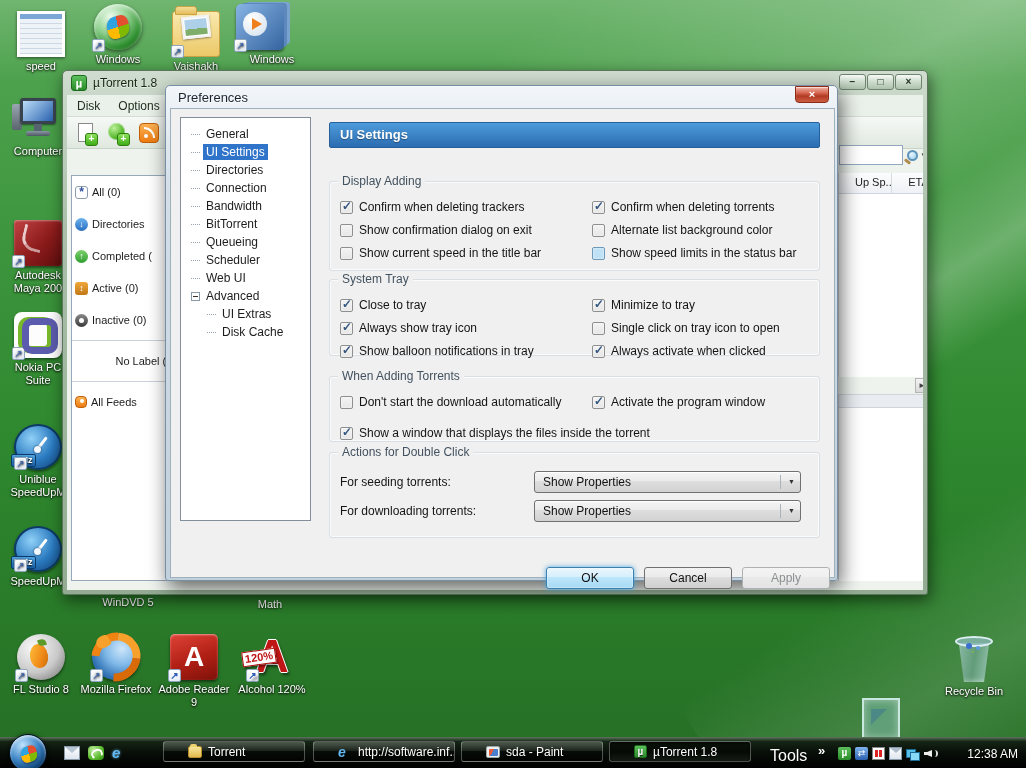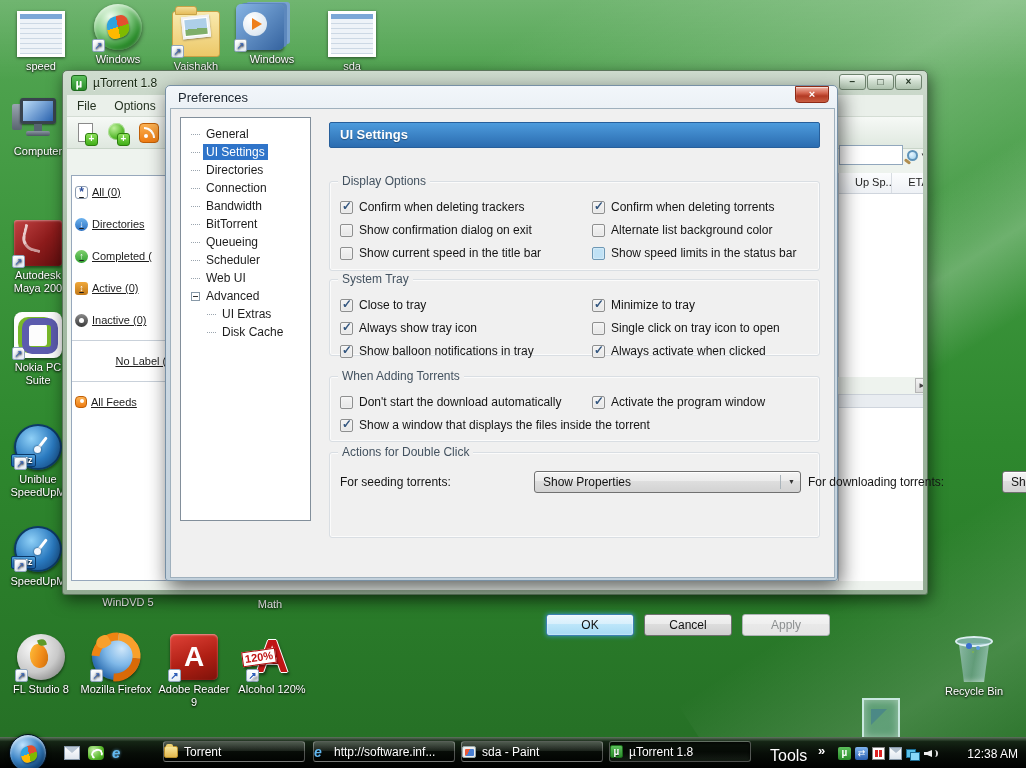--- a/index.html
+++ b/index.html
@@ -162,21 +162,21 @@
   .tbic-globe::before { content:""; position:absolute; left:1px; top:1px; width:17px; height:17px; border-radius:50%;
               background:radial-gradient(circle at 35% 30%, #bdf09a, #54b82a 60%, #2a7e10);
               box-shadow:inset 0 0 0 1px rgba(255,255,255,.4); }
   .rss { position:relative; background:linear-gradient(#fbb254,#ee7c12); border:1px solid #c05f06; border-radius:4px; }
   .tbic-rss { width:20px; height:20px; }
   .rss::before { content:""; position:absolute; left:4px; bottom:4px; width:4px; height:4px; border-radius:50%; background:#fff; }
   .rss::after { content:""; position:absolute; left:4px; bottom:4px; width:9px; height:9px;
                 border-top:2px solid #fff; border-right:2px solid #fff; border-radius:0 12px 0 0; }
   .mw-side { position:absolute; left:4px; top:80px; width:112px; height:406px; background:#fff;
              border:1px solid #97a8bc; font-size:11px; color:#1c1c1c; overflow:hidden; }
-  .srow { display:flex; align-items:center; gap:4px; height:19px; padding:16px 3px; white-space:nowrap; overflow:hidden;text-decoration:underline; }
+  .srow { display:flex; align-items:center; gap:4px; height:19px; padding:16px 3px; white-space:nowrap; overflow:hidden; }
   .si { flex:none; width:13px; height:13px; border-radius:7px; color:#fff; font-size:9px; line-height:13px;
         text-align:center; font-weight:bold; }
   .si-all { background:#fff; border:1px solid #8b9bb0; border-radius:3px; color:#2d4f9e; line-height:10px; }
   .si-all::before { content:"*"; font-size:12px; }
   .si-down { background:linear-gradient(#6db3ef,#2a6fc0); } .si-down::before { content:"↓"; }
   .si-comp { background:linear-gradient(#7ed06e,#2f9e2f); } .si-comp::before { content:"↑"; }
   .si-act  { background:linear-gradient(#f0a83a,#c07818); border-radius:3px; } .si-act::before { content:"↕"; }
   .si-inact{ background:linear-gradient(#8a8a8a,#3a3a3a); position:relative; }
   .si-inact::before { content:""; position:absolute; left:4px; top:4px; width:5px; height:5px; border-radius:50%; background:#fff; }
   .sep { border-top:1px solid #c9d1da; margin:4px 0; }
@@ -222,36 +222,36 @@
   .exp::before { content:""; position:absolute; left:1px; top:3px; width:5px; height:1px; background:#333; }
   .pf-head { position:absolute; left:158px; top:13px; width:491px; height:26px; border-radius:2px;
              background:linear-gradient(#4d9bdc,#2b6cb0); border:1px solid #275f9b;
              color:#fff; font-weight:bold; font-size:13px; line-height:24px; padding-left:10px;
              text-shadow:0 1px 1px rgba(0,0,0,.35); }
   .grp { position:absolute; left:158px; width:491px; border:1px solid #d9dee3; border-radius:3px;
          box-shadow:inset 0 0 0 1px rgba(255,255,255,.7); }
   .grp-label { position:absolute; left:8px; top:-8px; background:#f0f0f0; padding:0 4px; font-size:12px; color:#435260; }
   .cbgrid { display:grid; grid-template-columns:252px 1fr; row-gap:1px; padding:14px 10px 4px 10px; }
   .cbrow { display:flex; align-items:center; gap:6px; height:22px; font-size:12px; color:#141414; }
-  .cbrow.span2 { grid-column:1 / 3; }
+  .cbrow.span2 { grid-column:1 / 3;margin-top:8px; }
   .cb { flex:none; width:13px; height:13px; border:1px solid #8e8f8f; border-radius:2px; position:relative;
         background:linear-gradient(#f4f4f4,#e6e6e6); box-shadow:inset 0 0 2px #fff; }
   .cb.checked::after { content:"✓"; position:absolute; left:1px; top:-3px; font-size:12px; font-weight:bold; color:#33567f; }
   .cb.hot { background:#bfe1f5; border-color:#6e98b5; }
-  .dcrows { padding:18px 10px 6px 10px; display:flex; flex-direction:row; gap:7px; }
+  .dcrows { padding:18px 10px 6px 10px; display:flex; flex-direction:column; gap:7px; }
   .dcrow { display:flex; align-items:center; font-size:12px; color:#141414; }
   .dcrow .dclabel { width:194px; }
   .combo { position:relative; width:267px; height:22px; border:1px solid #707070; border-radius:3px;
            background:linear-gradient(#f5f5f5,#ebebeb 45%, #dedede 46%, #d2d2d2);
            font-size:12px; line-height:20px; padding:0 24px 0 8px; color:#111;
            box-shadow:inset 0 1px 0 #fff; white-space:nowrap; overflow:hidden; }
   .combo::before { content:""; position:absolute; right:19px; top:3px; bottom:3px; border-left:1px solid #aab4bb; }
   .combo::after { content:"▼"; position:absolute; right:5px; top:0; font-size:7px; color:#333; line-height:20px; }
   .btn { position:absolute; width:88px; height:22px; border-radius:3px; font-size:12px; text-align:center;
-         line-height:20px; color:#111;margin-top:47px; }
+         line-height:20px; color:#111; }
   .btn-default { border:1px solid #3c7fb1; background:linear-gradient(#eaf6fd,#d7effc 45%, #bde6fa 46%, #a6d9f4);
                  box-shadow:0 0 5px rgba(60,160,220,.9), inset 0 0 2px #fff; }
   .btn-normal { border:1px solid #707070; background:linear-gradient(#f2f2f2,#ebebeb 45%, #dddddd 46%, #cfcfcf); }
   .btn-disabled { border:1px solid #aeb2b5; color:#8d9091; background:linear-gradient(#f4f4f4,#efefef 45%, #e9e9e9 46%, #e4e4e4); }
 
   
   #taskbar { position:absolute; left:0; top:737px; width:1026px; height:31px; z-index:20;
              background:linear-gradient(180deg, rgba(130,175,130,.55) 0%, rgba(22,38,22,.94) 12%, rgba(8,14,8,.97) 50%, #000 100%), #060a06;
              border-top:1px solid rgba(195,235,195,.45); }
   .orb { position:absolute; left:9px; top:-4px; width:38px; height:38px; border-radius:50%; z-index:21;
@@ -259,21 +259,21 @@
          border:1px solid #02101f; box-shadow:0 1px 4px rgba(0,0,0,.8), inset 0 2px 3px rgba(255,255,255,.7); }
   .orb .flag { left:11px; top:11px; width:16px; height:16px; }
   .ql { position:absolute; top:8px; width:16px; height:14px; }
   .ql-mail { left:64px; background:linear-gradient(#fff,#dfe6ee); border:1px solid #8899aa; }
   .ql-mail::before { content:""; position:absolute; left:0; top:0; border-left:7px solid transparent; border-right:7px solid transparent; border-top:6px solid #b8c6d4; }
   .ql-msgr { left:88px; border-radius:4px; background:radial-gradient(circle at 35% 30%, #c6f0a8, #58b82a 60%, #2a7e10); }
   .ql-msgr::before { content:""; position:absolute; left:3px; top:3px; width:8px; height:6px; border-radius:50%; border:2px solid #fff; border-bottom-color:transparent; transform:rotate(-20deg); }
   .ql-ie { left:112px; color:#62b8f0; font-weight:bold; font-style:italic; font-size:15px; line-height:14px; text-shadow:0 0 3px rgba(120,200,255,.8); }
   .ql-ie::before { content:"e"; }
   .tbtn { position:absolute; top:3px; height:21px; border:1px solid rgba(255,255,255,.3); border-radius:3px;
-          display:flex; align-items:center; gap:6px; padding:0 0; color:#fff; font-size:12px;
+          display:flex; align-items:center; gap:6px; padding:0 24px; color:#fff; font-size:12px;
           background:linear-gradient(rgba(255,255,255,.25), rgba(255,255,255,.08) 45%, rgba(0,0,0,.2) 50%, rgba(0,0,0,.35));
           text-shadow:0 1px 1px rgba(0,0,0,.8); white-space:nowrap; overflow:hidden; }
   .tbtn.active { background:linear-gradient(rgba(0,0,0,.55), rgba(0,0,0,.35) 50%, rgba(60,80,60,.3));
                  box-shadow:inset 0 1px 3px rgba(0,0,0,.8); }
   .tico { flex:none; width:14px; height:12px; position:relative; }
   .tico-folder { background:linear-gradient(#f7e59a,#e2b84e); border:1px solid #b8902c; border-radius:2px; }
   .tico-folder::before { content:""; position:absolute; left:1px; top:-3px; width:7px; height:3px; background:#edd070; border-radius:2px 2px 0 0; }
   .tico-ie { color:#62b8f0; font-weight:bold; font-style:italic; font-size:14px; line-height:12px; }
   .tico-ie::before { content:"e"; }
   .tico-paint { background:#efefef; border:1px solid #9aa; border-radius:2px; }
@@ -333,24 +333,20 @@
     <div class="dlabel">Vaishakh</div>
   </div>
   <div class="dicon" style="left:236px;top:4px">
     <div class="ic ic-media">
         <div class="pcirc"></div>
         <div class="ptri"></div>
         <span class="sc"></span>
       </div>
     <div class="dlabel">Windows</div>
   </div>
-  <div class="dicon" style="left:316px;top:6px">
-    <div class="ic ic-shot"></div>
-    <div class="dlabel">sda</div>
-  </div>
 
   <div class="dicon" style="left:2px;top:96px">
     <div class="ic ic-comp">
         <div class="tower"></div>
         <div class="scr"></div>
         <div class="neck"></div>
         <div class="foot"></div>
       </div>
     <div class="dlabel">Computer</div>
   </div>
@@ -426,21 +422,21 @@
       <span class="utico"></span>
       <span>µTorrent 1.8</span>
     </div>
     <div class="wc">
       <span class="wcb">−</span>
       <span class="wcb">□</span>
       <span class="wcb">×</span>
     </div>
     <div class="mw-client">
       <div class="mw-menu">
-        <span>File</span>
+        <span>Disk</span>
         <span>Options</span>
       </div>
       <div class="mw-tools">
         <span class="tbic tbic-file"></span>
         <span class="tbic tbic-globe"></span>
         <span class="tbic tbic-rss rss"></span>
       </div>
       <div class="mw-side">
         <div class="srow">
             <span class="si si-all"></span>
@@ -541,21 +537,21 @@
           </div>
         <div class="trow child">
             <span class="stub"></span>
             <span class="tlabel">Disk Cache</span>
           </div>
       </div>
 
       <div class="pf-head">UI Settings</div>
 
       <div class="grp" style="top:72px;height:90px">
-        <span class="grp-label">Display Options</span>
+        <span class="grp-label">Display Adding</span>
         <div class="cbgrid">
           <div class="cbrow">
               <span class="cb checked"></span>
               <span>Confirm when deleting trackers</span>
             </div>
           <div class="cbrow">
               <span class="cb checked"></span>
               <span>Confirm when deleting torrents</span>
             </div>
           <div class="cbrow">

